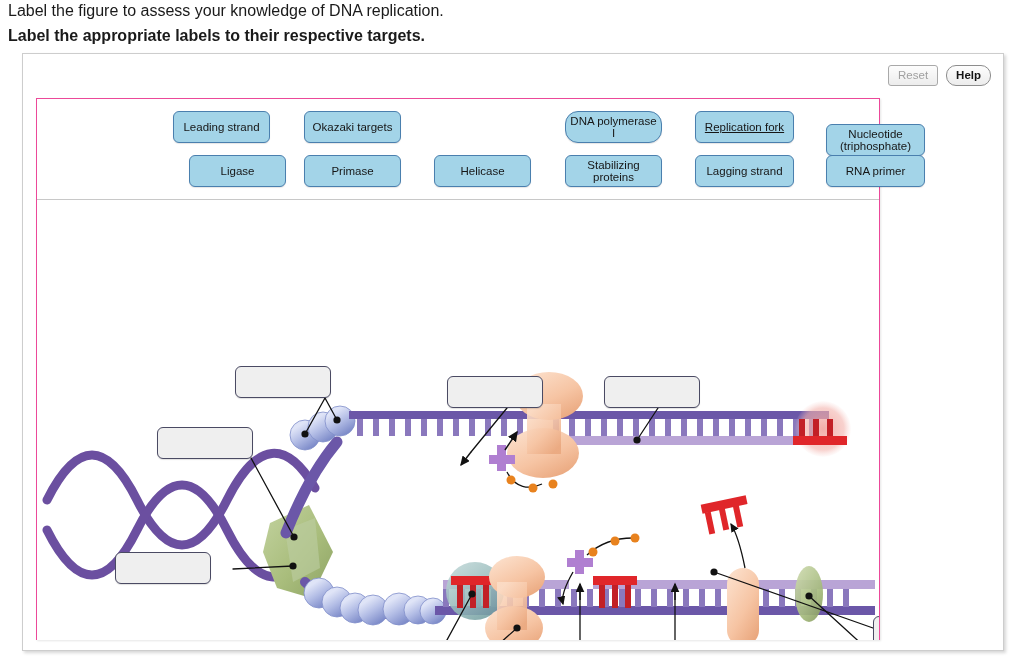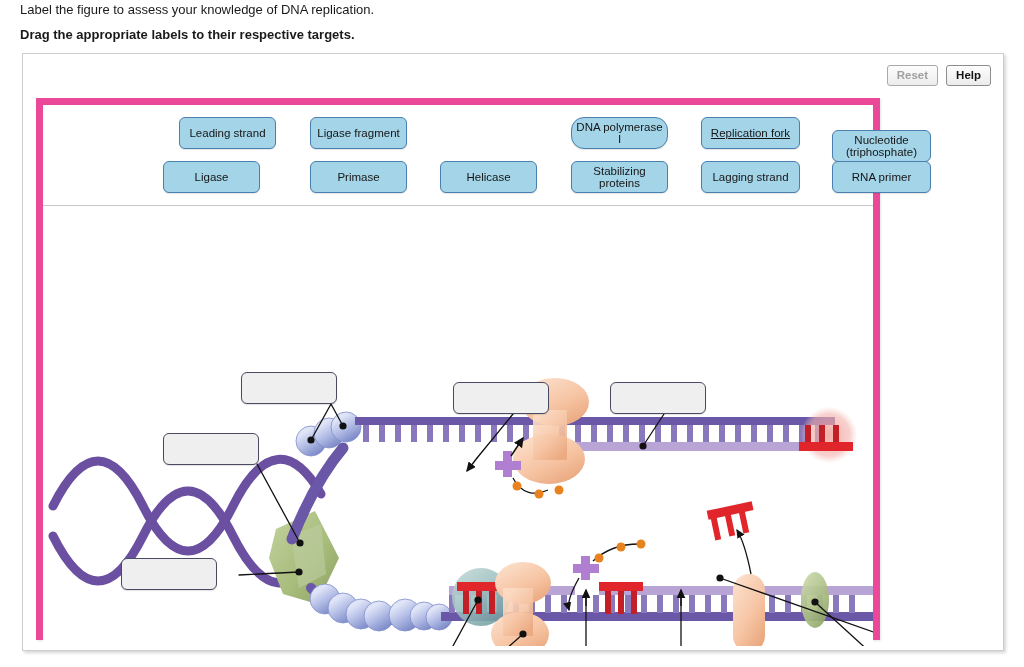--- a/index.html
+++ b/index.html
@@ -12,22 +12,22 @@
     position: relative;
     width: 1024px;
     height: 667px;
     background: #ffffff;
     overflow: hidden;
   }
 
   
   .intro-line {
     position: absolute;
-    left: 20px;
-    font-size: 13px;
+    left: 8px;
+    font-size: 16px;
     color: #1a1a1a;
     white-space: nowrap;
   }
   #intro-1 { top: 2px; font-weight: normal; }
   #intro-2 { top: 27px; font-weight: bold; }
 
   
   #exercise-frame {
     position: absolute;
     left: 22px;
@@ -49,34 +49,33 @@
   }
   .tool-btn {
     font-family: "Liberation Sans", sans-serif;
     font-size: 11.5px;
     padding: 2px 9px 3px 9px;
     border: 1px solid #a9a9a9;
     border-radius: 3px;
     background: linear-gradient(#fdfdfd, #ececec);
     line-height: 14px;
     cursor: pointer;
-    font-weight: bold;
   }
   #reset-button { color: #a0a0a0; }
-  #help-button  { color: #141414; font-weight: bold; border-color: #8d8d8d; }
+  #help-button  { color: #141414; font-weight: bold; border-color: #8d8d8d; border-radius: 10px; }
 
   
   #inner-panel {
     position: absolute;
     left: 13px;
     top: 44px;
     width: 844px;
     height: 542px;
     background: #ffffff;
-    border: 7px solid #ec4899;
+    border: 1px solid #ec4899;
     box-shadow: 1px 1px 2px rgba(0,0,0,0.10);
   }
 
   
   #label-bank {
     position: absolute;
     left: 0; top: 0;
     width: 100%;
     height: 101px;
     border-bottom: 1px solid #c8c8c8;
@@ -121,38 +120,38 @@
     box-shadow: 0 1px 1px rgba(0,0,0,0.12);
     cursor: pointer;
   }
 </style>
 </head>
 <body>
 
 <div id="page">
 
   <div class="intro-line" id="intro-1">Label the figure to assess your knowledge of DNA replication.</div>
-  <div class="intro-line" id="intro-2">Drag the appropriate labels to their respective targets.</div>
+  <div class="intro-line" id="intro-2">Label the appropriate labels to their respective targets.</div>
 
   <div id="exercise-frame">
 
     <div id="toolbar">
       <button class="tool-btn" id="reset-button">Reset</button>
       <button class="tool-btn" id="help-button">Help</button>
     </div>
 
     <div id="inner-panel">
 
       <div id="label-bank">
           <div class="drag-label" style="left: 136px; top: 12px; width: 97px; height: 32px;">Leading strand</div>
-          <div class="drag-label" style="left: 267px; top: 12px; width: 97px; height: 32px;">Ligase fragment</div>
+          <div class="drag-label" style="left: 267px; top: 12px; width: 97px; height: 32px;">Okazaki targets</div>
           <div class="drag-label" style="left: 528px; top: 12px; width: 97px; height: 32px; border-radius: 13px;">DNA polymerase I</div>
           <div class="drag-label" style="left: 658px; top: 12px; width: 99px; height: 32px; text-decoration: underline;">Replication fork</div>
           <div class="drag-label" style="left: 789px; top: 12px; width: 99px; height: 32px; margin-top: 13px;">Nucleotide (triphosphate)</div>
-          <div class="drag-label" style="left: 120px; top: 56px; width: 97px; height: 32px;">Ligase</div>
+          <div class="drag-label" style="left: 152px; top: 56px; width: 97px; height: 32px;">Ligase</div>
           <div class="drag-label" style="left: 267px; top: 56px; width: 97px; height: 32px; text-align: right;">Primase</div>
           <div class="drag-label" style="left: 528px; top: 56px; width: 97px; height: 32px;">Stabilizing proteins</div>
           <div class="drag-label" style="left: 397px; top: 56px; width: 97px; height: 32px;">Helicase</div>
           <div class="drag-label" style="left: 789px; top: 56px; width: 99px; height: 32px;">RNA primer</div>
           <div class="drag-label" style="left: 658px; top: 56px; width: 99px; height: 32px;">Lagging strand</div>
         </div>
 
       <div id="figure-canvas">
         <svg id="figure-svg" width="952" height="440" viewBox="0 0 952 440">
           <defs>

